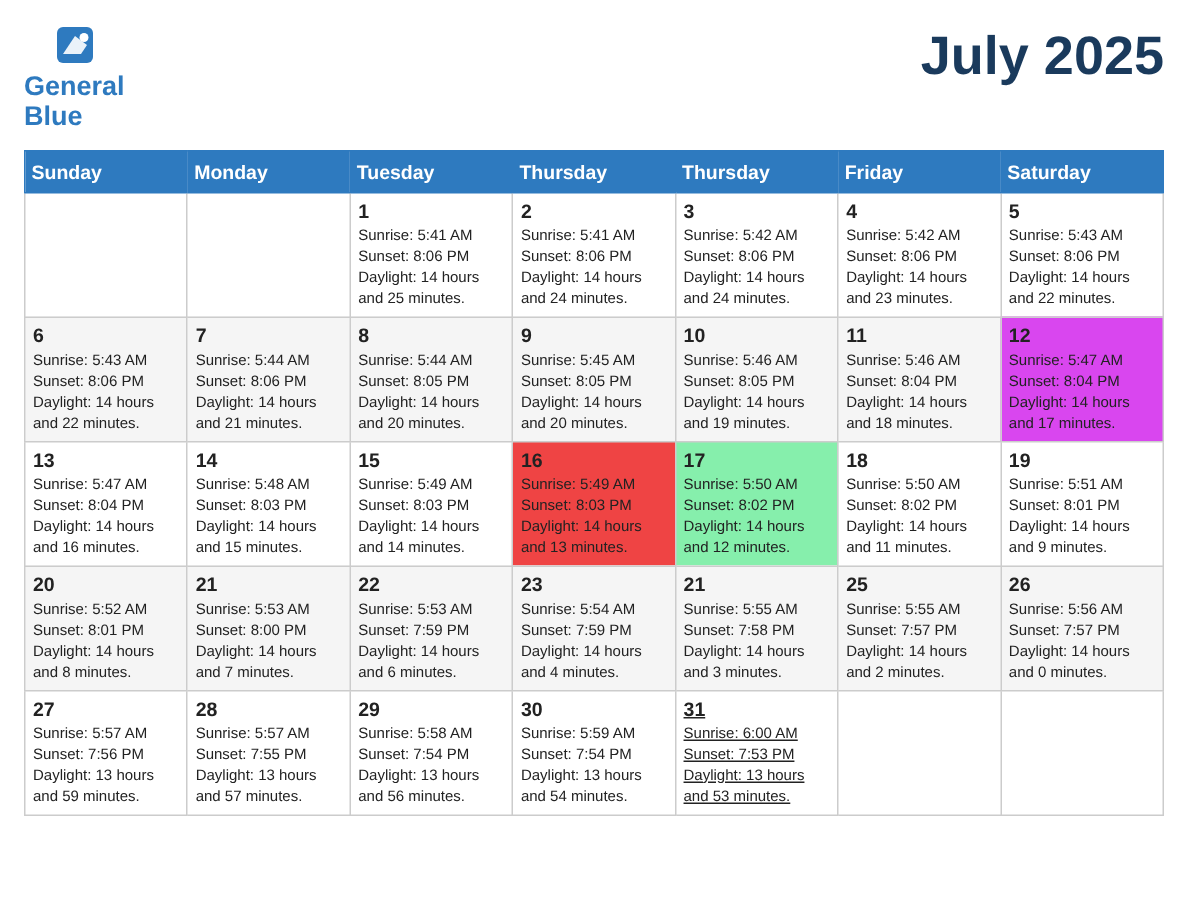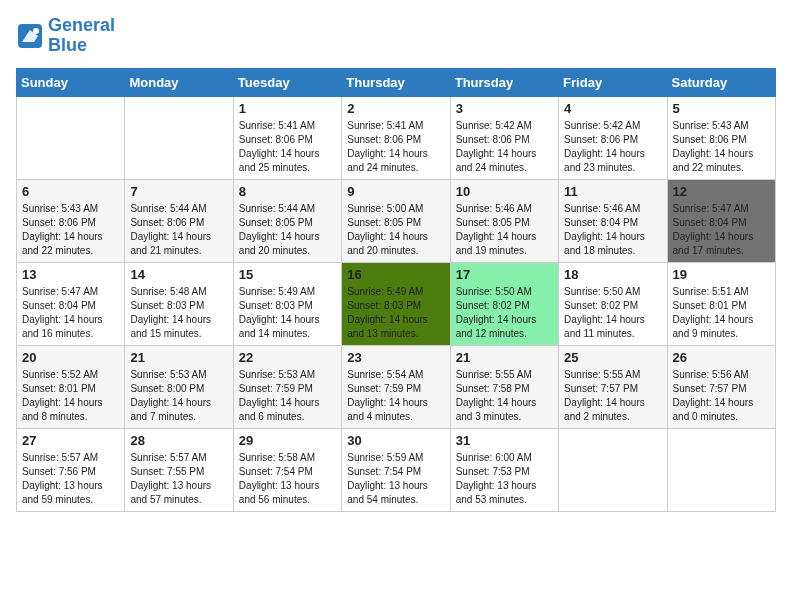--- a/index.html
+++ b/index.html
@@ -13,20 +13,21 @@
     .header {
       display: flex;
       justify-content: space-between;
       align-items: flex-start;
       margin-bottom: 12px;
     }
     .logo {
       display: flex;
       align-items: center;
       gap: 4px;
+      flex-direction: column;
     }
     .logo-text {
       font-size: 18px;
       font-weight: bold;
       color: #1a3a5c;
       line-height: 1.1;
     }
     .logo-text span {
       color: #2e7abf;
     }
@@ -100,20 +101,21 @@
       <rect x="2" y="2" width="24" height="24" rx="4" fill="#2e7abf"></rect>
       <polygon points="6,20 14,8 22,14 18,20" fill="white" opacity="0.9"></polygon>
       <circle cx="20" cy="9" r="3" fill="white"></circle>
     </svg>
     <div class="logo-text">
       <div><span>General</span></div>
       <div><span>Blue</span></div>
     </div>
   </div>
   <div class="title-block">
+    <div class="month-title">July 2025</div>
   </div>
 </div>
 
 <table class="calendar">
   <thead>
     <tr>
     <th>Sunday</th>
         <th>Monday</th>
         <th>Tuesday</th>
         <th>Thursday</th>
@@ -171,37 +173,37 @@
 Daylight: 14 hours and 21 minutes.</div>
         </td>
         <td style="background: rgb(245, 245, 245);">
           <span class="day-num">8</span>
           <div class="cell-text" style="white-space: pre-line;">Sunrise: 5:44 AM
 Sunset: 8:05 PM
 Daylight: 14 hours and 20 minutes.</div>
         </td>
         <td style="background: rgb(245, 245, 245);">
           <span class="day-num">9</span>
-          <div class="cell-text" style="white-space: pre-line;">Sunrise: 5:00 AM
+          <div class="cell-text" style="white-space: pre-line;">Sunrise: 5:45 AM
 Sunset: 8:05 PM
 Daylight: 14 hours and 20 minutes.</div>
         </td>
         <td style="background: rgb(245, 245, 245);">
           <span class="day-num">10</span>
           <div class="cell-text" style="white-space: pre-line;">Sunrise: 5:46 AM
 Sunset: 8:05 PM
 Daylight: 14 hours and 19 minutes.</div>
         </td>
         <td style="background: rgb(245, 245, 245);">
           <span class="day-num">11</span>
           <div class="cell-text" style="white-space: pre-line;">Sunrise: 5:46 AM
 Sunset: 8:04 PM
 Daylight: 14 hours and 18 minutes.</div>
         </td>
-        <td style="background: #737373;">
+        <td style="background: #d946ef;">
           <span class="day-num">12</span>
           <div class="cell-text" style="white-space: pre-line;">Sunrise: 5:47 AM
 Sunset: 8:04 PM
 Daylight: 14 hours and 17 minutes.</div>
         </td>
       </tr>
       <tr>
         <td style="background: rgb(255, 255, 255);">
           <span class="day-num">13</span>
           <div class="cell-text" style="white-space: pre-line;">Sunrise: 5:47 AM
@@ -213,21 +215,21 @@
           <div class="cell-text" style="white-space: pre-line;">Sunrise: 5:48 AM
 Sunset: 8:03 PM
 Daylight: 14 hours and 15 minutes.</div>
         </td>
         <td style="background: rgb(255, 255, 255);">
           <span class="day-num">15</span>
           <div class="cell-text" style="white-space: pre-line;">Sunrise: 5:49 AM
 Sunset: 8:03 PM
 Daylight: 14 hours and 14 minutes.</div>
         </td>
-        <td style="background: #4d7c0f;">
+        <td style="background: #ef4444;">
           <span class="day-num">16</span>
           <div class="cell-text" style="white-space: pre-line;">Sunrise: 5:49 AM
 Sunset: 8:03 PM
 Daylight: 14 hours and 13 minutes.</div>
         </td>
         <td style="background: #86efac;">
           <span class="day-num">17</span>
           <div class="cell-text" style="white-space: pre-line;">Sunrise: 5:50 AM
 Sunset: 8:02 PM
 Daylight: 14 hours and 12 minutes.</div>
@@ -307,21 +309,21 @@
           <div class="cell-text" style="white-space: pre-line;">Sunrise: 5:58 AM
 Sunset: 7:54 PM
 Daylight: 13 hours and 56 minutes.</div>
         </td>
         <td style="background: rgb(255, 255, 255);">
           <span class="day-num">30</span>
           <div class="cell-text" style="white-space: pre-line;">Sunrise: 5:59 AM
 Sunset: 7:54 PM
 Daylight: 13 hours and 54 minutes.</div>
         </td>
-        <td style="background: rgb(255, 255, 255);">
+        <td style="background: rgb(255, 255, 255); text-decoration: underline;">
           <span class="day-num">31</span>
           <div class="cell-text" style="white-space: pre-line;">Sunrise: 6:00 AM
 Sunset: 7:53 PM
 Daylight: 13 hours and 53 minutes.</div>
         </td>
         <td class="empty" style="background: rgb(255, 255, 255);"></td>
         <td class="empty" style="background: rgb(255, 255, 255);"></td>
       </tr>
     </tbody>
 </table>

